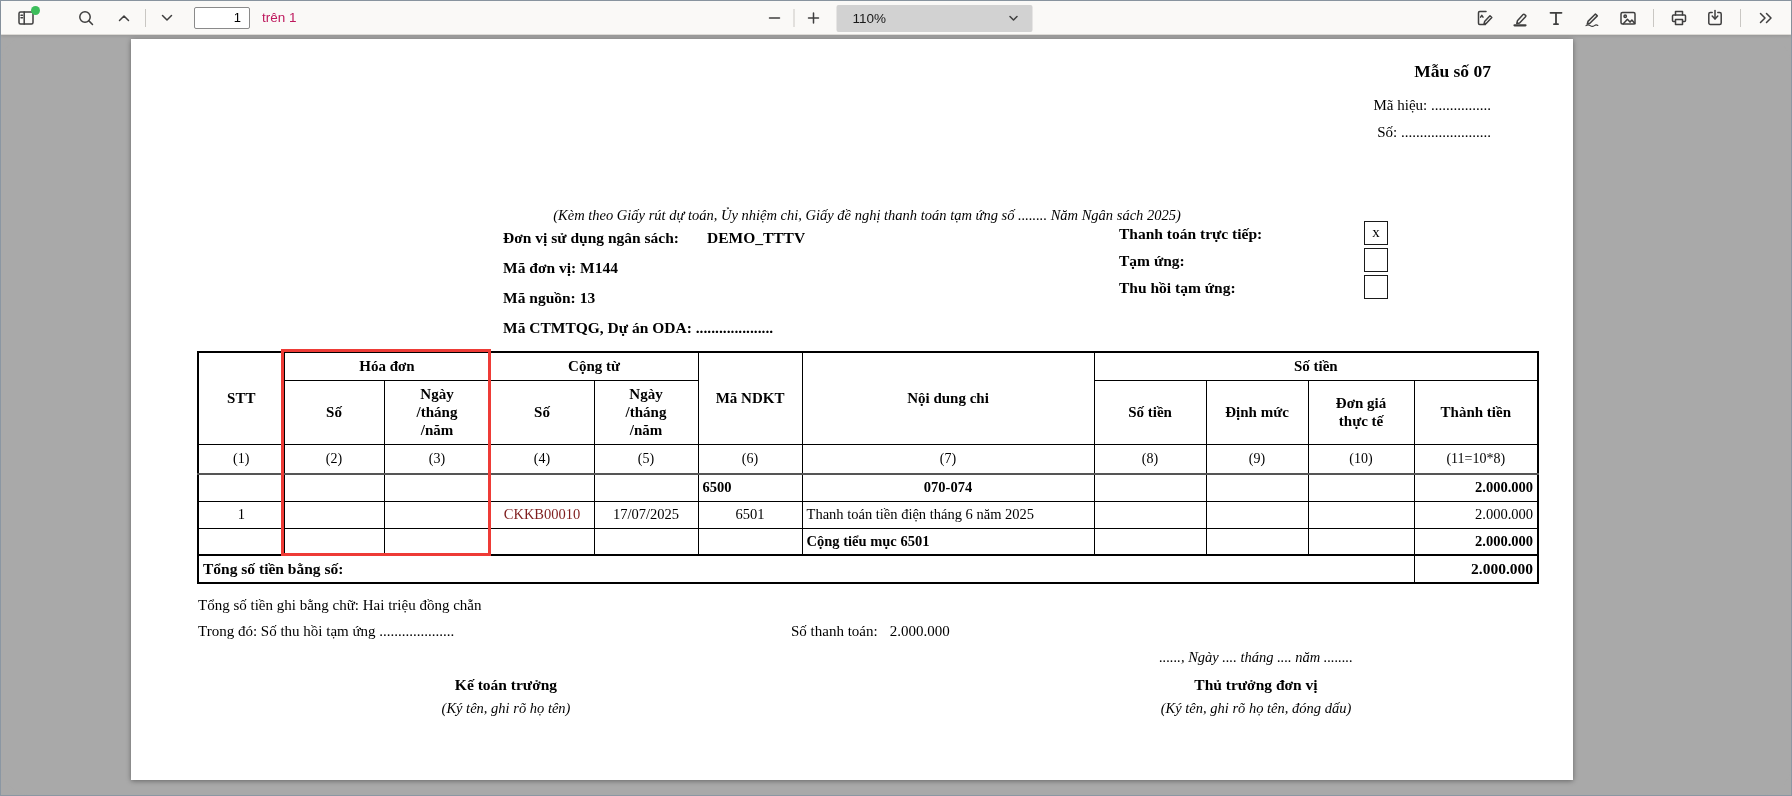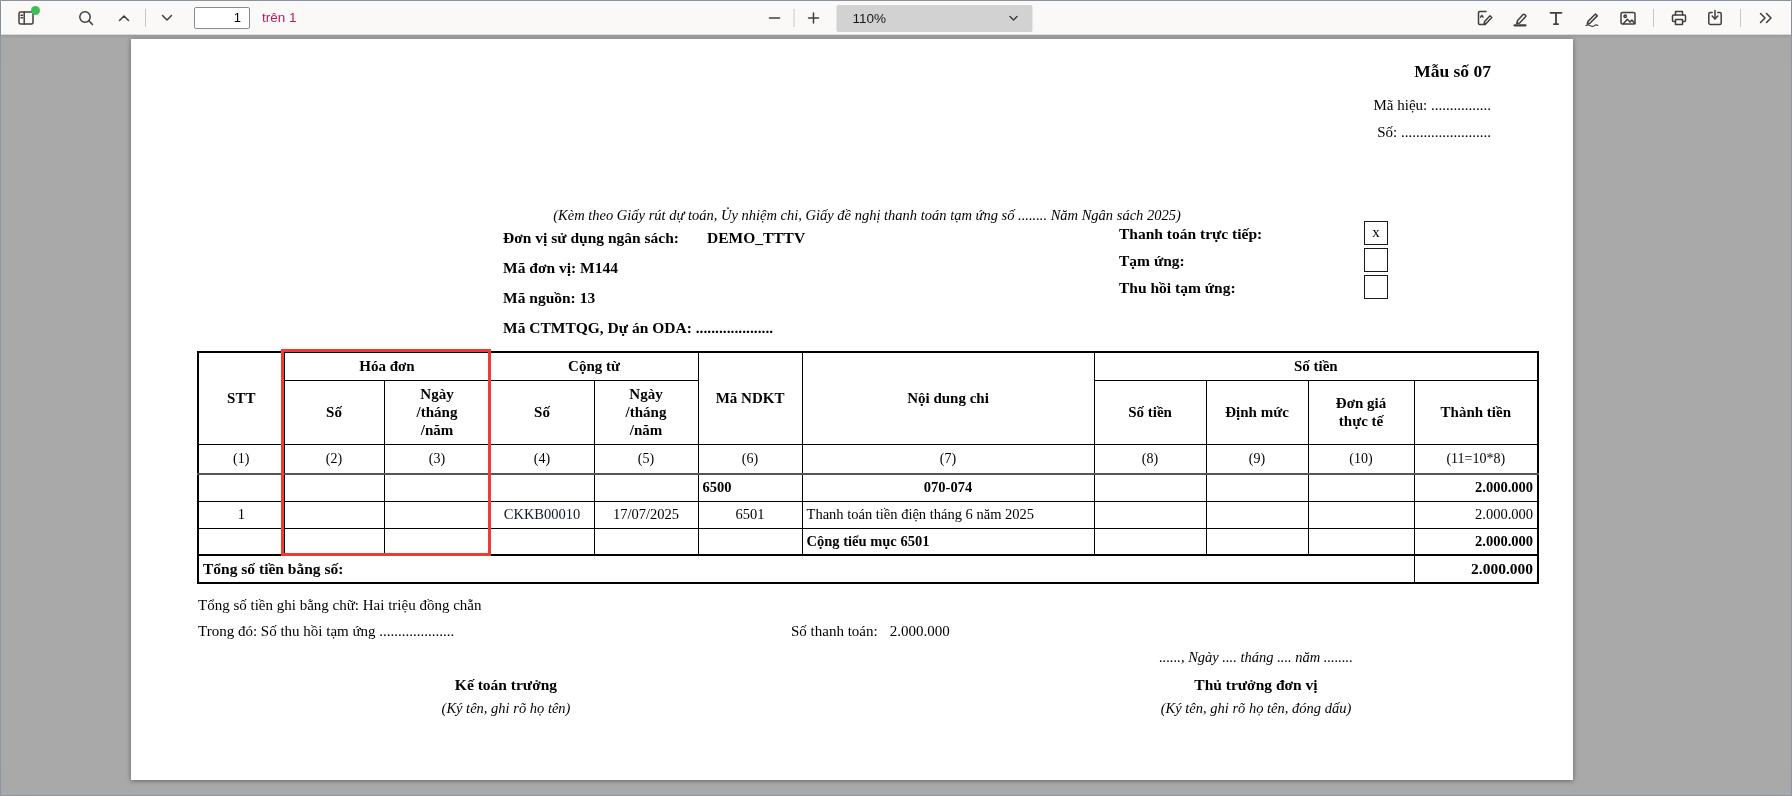--- a/index.html
+++ b/index.html
@@ -57,21 +57,21 @@
   .doc-table th { font-size:15px; font-weight:bold; text-align:center; vertical-align:middle;
                   white-space:pre-line; line-height:1.2; }
   .row-group-h th { height:28px; }
   .row-sub-h  th { height:64px; }
   .row-num td { height:30px; text-align:center; font-size:14px; border-bottom:2px solid #555; }
   .row-a td, .row-b td, .row-c td { height:27px; font-size:14.5px; vertical-align:middle;margin-left:28px; }
   .row-a td, .row-b td { border-bottom:1px dotted #707070; }
   .row-c td { border-bottom:2px solid #000; }
   .row-total td { height:28px; font-size:15.5px; font-weight:bold; border-top:2px solid #f97316; }
   .ac { text-align:center; } .al { text-align:left; } .ar { text-align:right; }
-  .b { font-weight:bold; } .link-blue { color:#0f172a; cursor:pointer; }
+  .b { font-weight:bold; } .link-blue { color:#7f1d1d; cursor:pointer; }
 
   .red-rect { left:150px; top:310px; width:210px; height:207px; border:3px solid #ee3b36;
               pointer-events:none; z-index:5; }
 
   
   .f-words { left:67px; top:558px; font-size:15px; }
   .f-breakdown { left:67px; top:584px; font-size:15px; }
   .f-payment { left:660px; top:584px; font-size:15px; }
   .f-payment b { font-weight:normal; margin-left:12px; }
   .f-date { left:920px; top:610px; width:410px; text-align:center; font-size:14.5px; font-style:italic; }

